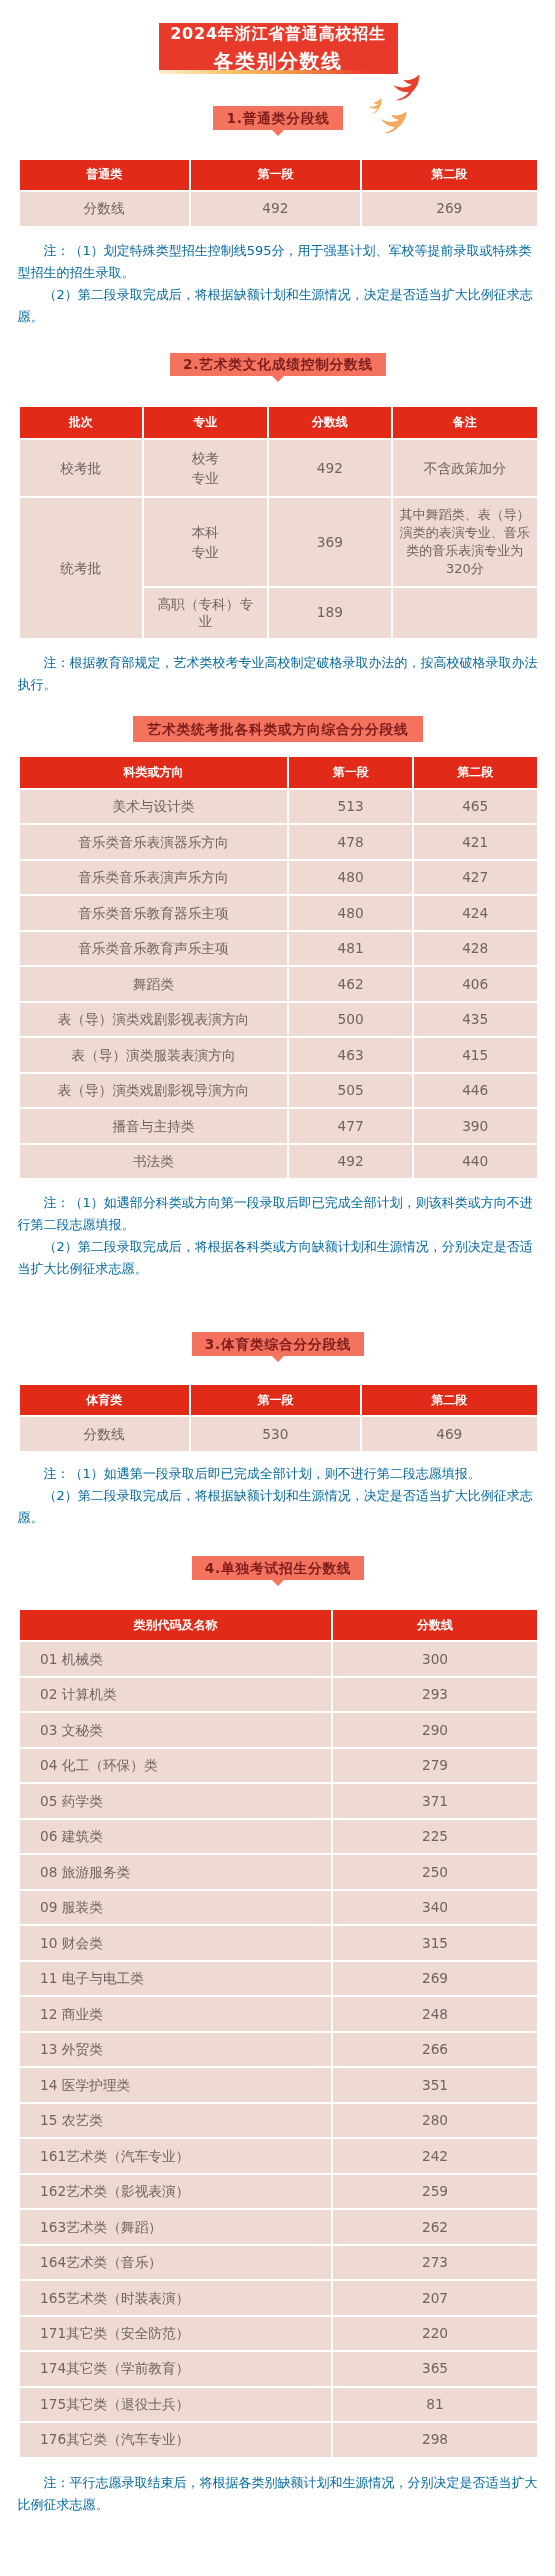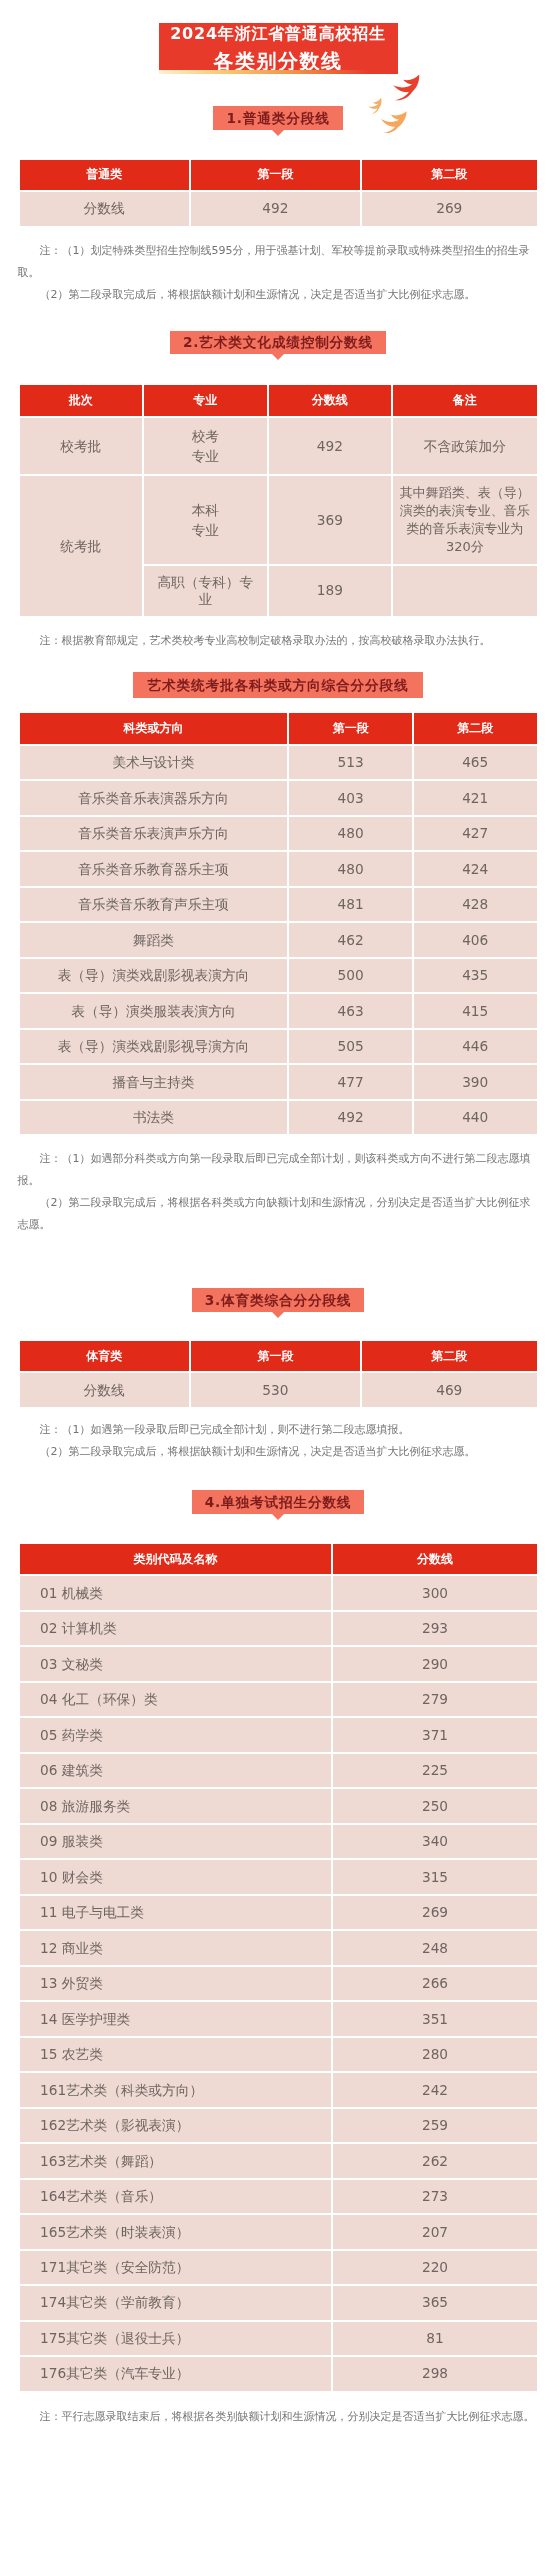--- a/index.html
+++ b/index.html
@@ -33,21 +33,21 @@
   td.pre{white-space:pre-line;line-height:20px;}
   td.remark{font-size:13px;line-height:18px;padding:7.6px 6px;}
   td.label{text-align:left;padding-left:20.6px;}
   .mt-table1{margin-top:28px;}
   .mt-table2{margin-top:29px;}
   .mt-table3{margin-top:13.7px;}
   .mt-table4{margin-top:27px;}
   .mt-table5{margin-top:28px;}
 
   
-  .note{margin-top:12px;color:#737373;font-size:11px;line-height:22px;}
+  .note{margin-top:12px;color:#0369a1;font-size:13px;line-height:22px;}
   .note p{margin:0;text-indent:2em;}
   .mt-note3{margin-top:12px;}
   .mt-note4{margin-top:10.7px;}
   .mt-note5{margin-top:13.7px;}
 </style>
 </head>
 <body>
 
 <div class="page">
 
@@ -158,21 +158,21 @@
     </thead>
     <tbody>
   <tr>
     <td>美术与设计类</td>
     <td>513</td>
     <td>465</td>
   </tr>
 
   <tr>
     <td>音乐类音乐表演器乐方向</td>
-    <td>403</td>
+    <td>478</td>
     <td>421</td>
   </tr>
 
   <tr>
     <td>音乐类音乐表演声乐方向</td>
     <td>480</td>
     <td>427</td>
   </tr>
 
   <tr>
@@ -338,21 +338,21 @@
     <td class="label">14 医学护理类</td>
     <td>351</td>
   </tr>
 
   <tr>
     <td class="label">15 农艺类</td>
     <td>280</td>
   </tr>
 
   <tr>
-    <td class="label">161艺术类（科类或方向）</td>
+    <td class="label">161艺术类（汽车专业）</td>
     <td>242</td>
   </tr>
 
   <tr>
     <td class="label">162艺术类（影视表演）</td>
     <td>259</td>
   </tr>
 
   <tr>
     <td class="label">163艺术类（舞蹈）</td>

